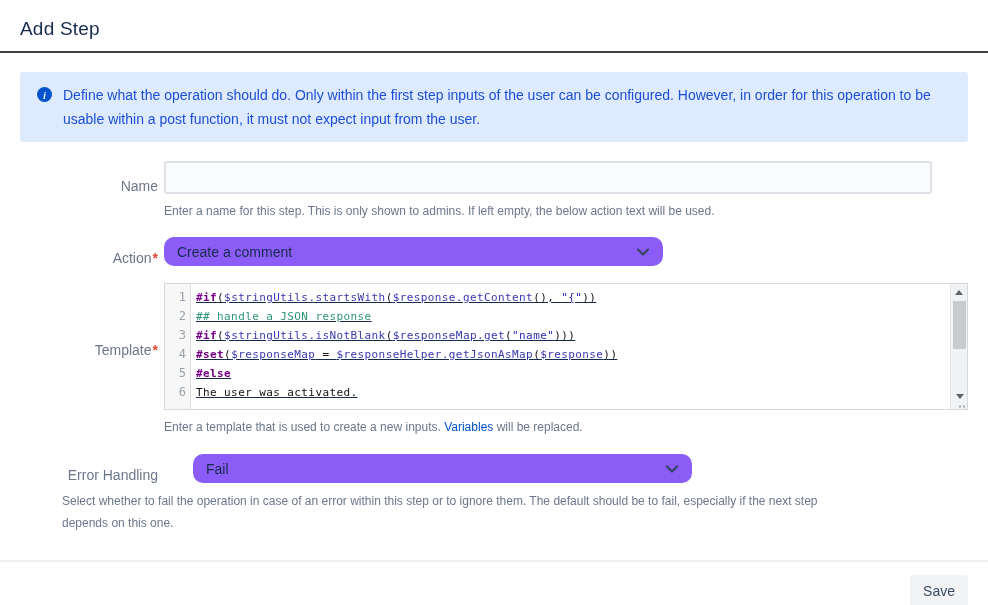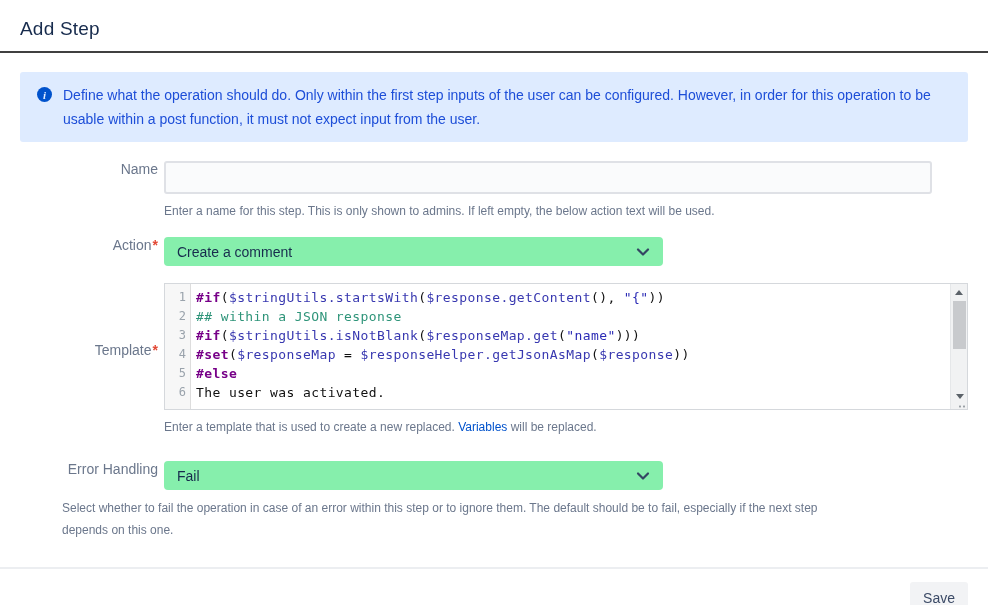--- a/index.html
+++ b/index.html
@@ -20,59 +20,59 @@
   }
   .info-icon {
     width:15px; height:15px; border-radius:50%; background:#0052cc; color:#deebff;
     font-size:11px; font-weight:bold; display:flex; align-items:center; justify-content:center;
     font-family:"Liberation Serif", serif; font-style:italic; flex:0 0 auto; margin-top:4px;
   }
   .banner-text { font-size:14px; line-height:24px; color:#1d4ed8; max-width:880px; }
 
   
   .form { padding:19px 20px 0; }
-  .row { display:flex; align-items:flex-start; }
+  .row { display:flex; align-items:flex-end; }
   .lbl {
     width:144px; text-align:right; padding-right:6px; color:#6b778c; font-size:14px; flex:0 0 auto;
   }
   .required { color:#e34935; font-weight:bold; margin-left:1px; }
   .help { margin:7px 0 0 144px; font-size:12px; line-height:20px; color:#6b778c; }
 
   .text-input {
     width:768px; height:33px; border:2px solid #dfe1e6; border-radius:3px; background:#fafbfc;
     font-family:"Liberation Sans", sans-serif; font-size:14px; color:#172b4d; padding:0 8px; outline:none;
   }
 
   .dropdown {
-    width:499px; height:29px; background:#86efac; border-radius:4px;
+    width:499px; height:29px; background:#8b5cf6; border-radius:10px;
     display:flex; align-items:center; justify-content:space-between;
     padding:0 12px 0 13px; cursor:pointer;
   }
   .dropdown-value { font-size:14px; color:#172b4d; }
   .chevron-down { width:16px; height:16px; flex:0 0 auto; }
 
   .row-action { margin-top:16px; }
   .row-template { margin-top:17px; align-items:center; }
   .row-template .lbl { padding-top:6px; }
-  .row-error { margin-top:24px; }
+  .row-error { margin-top:17px;gap:29px; }
 
   
   .editor {
     width:804px; height:127px; border:1px solid #d5d8dc; background:#fff;
     display:flex; overflow:hidden;
   }
   .gutter {
     background:#f7f7f7; border-right:1px solid #dddddd; padding:4px 4px 0 6px;
     text-align:right; min-width:26px; flex:0 0 auto;
   }
   .ln { font-family:"DejaVu Sans Mono", monospace; font-size:12px; line-height:19px; color:#9aa3ac; }
   .code-pane { flex:1 1 auto; padding:4px 0 0 5px; overflow:hidden; }
   .code-line {
-    font-family:"DejaVu Sans Mono", monospace; font-size:13px; line-height:19px;
-    white-space:pre; letter-spacing:.4px;
+    font-family:"DejaVu Sans Mono", monospace; font-size:11px; line-height:19px;
+    white-space:pre; letter-spacing:.4px;text-decoration:underline;
   }
   .tk-kw { color:#770088; font-weight:bold; }
   .tk-var { color:#3838b0; }
   .tk-str { color:#2a2ab5; }
   .tk-cm { color:#2e9479; }
   .tk-p { color:#111111; }
 
   
   .vscroll {
     width:17px; flex:0 0 auto; background:#f1f2f3; border-left:1px solid #e5e7e9;
@@ -134,42 +134,42 @@
       <div class="gutter">
           <div class="ln">1</div>
           <div class="ln">2</div>
           <div class="ln">3</div>
           <div class="ln">4</div>
           <div class="ln">5</div>
           <div class="ln">6</div>
         </div>
       <div class="code-pane">
           <div class="code-line"><span class="tk-kw">#if</span><span class="tk-p">(</span><span class="tk-var">$stringUtils.startsWith</span><span class="tk-p">(</span><span class="tk-var">$response.getContent</span><span class="tk-p">(), </span><span class="tk-str">"{"</span><span class="tk-p">))</span></div>
-          <div class="code-line"><span class="tk-cm">## within a JSON response</span></div>
+          <div class="code-line"><span class="tk-cm">## handle a JSON response</span></div>
           <div class="code-line"><span class="tk-kw">#if</span><span class="tk-p">(</span><span class="tk-var">$stringUtils.isNotBlank</span><span class="tk-p">(</span><span class="tk-var">$responseMap.get</span><span class="tk-p">(</span><span class="tk-str">"name"</span><span class="tk-p">)))</span></div>
           <div class="code-line"><span class="tk-kw">#set</span><span class="tk-p">(</span><span class="tk-var">$responseMap</span><span class="tk-p"> = </span><span class="tk-var">$responseHelper.getJsonAsMap</span><span class="tk-p">(</span><span class="tk-var">$response</span><span class="tk-p">))</span></div>
           <div class="code-line"><span class="tk-kw">#else</span></div>
           <div class="code-line"><span class="tk-p">The user was activated.</span></div>
         </div>
       <div class="vscroll">
         <div class="scroll-btn">
             <div class="tri-up"></div>
           </div>
         <div class="scroll-thumb"></div>
         <div class="scroll-bottom">
           <div class="scroll-btn">
               <div class="tri-down"></div>
             </div>
           <div class="grip-dots"></div>
         </div>
       </div>
     </div>
   </div>
   <div class="help">
-    <span>Enter a template that is used to create a new replaced. </span><a class="link">Variables</a><span> will be replaced.</span>
+    <span>Enter a template that is used to create a new inputs. </span><a class="link">Variables</a><span> will be replaced.</span>
   </div>
 
   <div class="row row-error">
     <div class="lbl">Error Handling</div>
     <div class="dropdown">
       <span class="dropdown-value">Fail</span>
       <svg class="chevron-down" viewBox="0 0 16 16">
           <polyline points="3,5.5 8,10.5 13,5.5" fill="none" stroke="#344563" stroke-width="2.2" stroke-linecap="round" stroke-linejoin="round"></polyline>
         </svg>
     </div>

